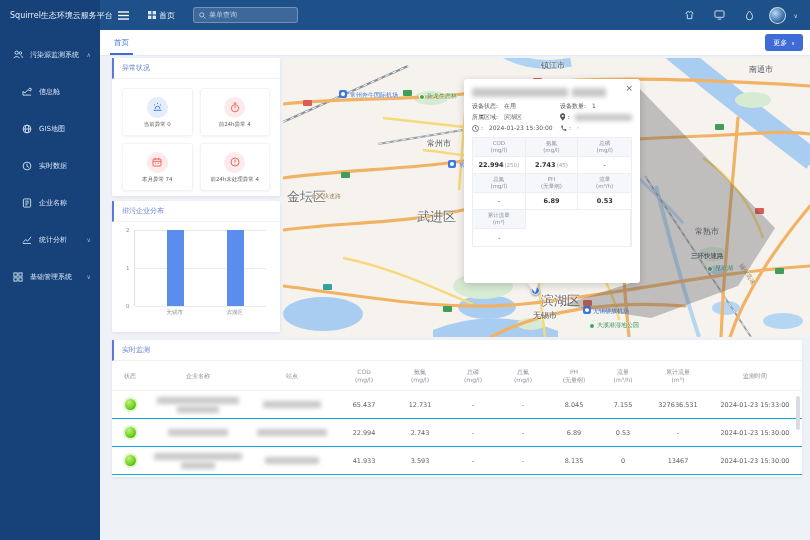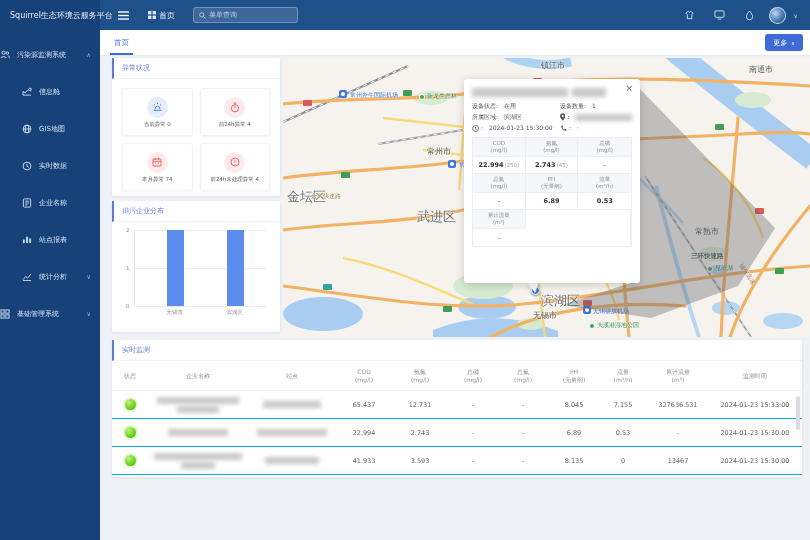--- a/index.html
+++ b/index.html
@@ -14,21 +14,21 @@
   .tb-home{display:flex;align-items:center;gap:3px;font-size:8px;color:#e8eef8;margin-left:14px;cursor:pointer}
   .searchbox{margin-left:18px;width:105px;height:16px;background:rgba(255,255,255,.14);border:1px solid rgba(255,255,255,.28);border-radius:3px;display:flex;align-items:center;padding:0 5px;gap:3px}
   .searchbox input{background:transparent;border:none;outline:none;color:#fff;font-size:7px;width:80px;font-family:inherit}
   .searchbox input::placeholder{color:#bcd0e8}
   .tb-right{margin-left:auto;display:flex;align-items:center;gap:8px;padding-right:12px}
   .avatar{width:17px;height:17px;border-radius:50%;background:radial-gradient(circle at 35% 35%,#bcd9f2,#5a8cc0 45%,#1d4a7a 85%);border:1px solid rgba(255,255,255,.7)}
   .chev-w{font-size:6px;color:#cfdcef}
 
   
   .sidebar{position:absolute;left:0;top:30px;width:100px;bottom:0;background:#164179;z-index:20;padding-top:6px}
-  .snav{display:flex;align-items:center;gap:7px;height:37px;color:#d8e4f4;font-size:7px;cursor:pointer;white-space:nowrap}
+  .snav{display:flex;align-items:center;gap:7px;height:37px;padding-left:13px;color:#d8e4f4;font-size:7px;cursor:pointer;white-space:nowrap}
   .snav.sub{padding-left:22px}
   .snav .chev{margin-left:auto;margin-right:9px;font-size:6px;color:#9db7d8}
   .snav svg{flex:0 0 auto}
 
   
   .main{position:absolute;left:100px;top:30px;right:0;bottom:0}
   .tabbar{position:relative;height:26px;background:#fff;border-bottom:1px solid #e7eaef}
   .tab{position:absolute;left:14px;top:0;height:25px;display:flex;align-items:center;font-size:7.5px;color:#3f6bd8;cursor:pointer}
   .tab:after{content:"";position:absolute;left:-4px;right:-4px;bottom:0;height:2px;background:#3f6bd8}
   .morebtn{position:absolute;right:7px;top:4px;height:17px;background:#3f6bd8;color:#fff;font-size:7px;border:none;border-radius:3px;padding:0 8px;display:flex;align-items:center;gap:4px;cursor:pointer;font-family:inherit}
@@ -208,30 +208,20 @@
             <rect x="1.5" y="1" width="8" height="9" rx="1"></rect>
             <line x1="3.5" y1="3.5" x2="7.5" y2="3.5"></line>
             <line x1="3.5" y1="5.5" x2="7.5" y2="5.5"></line>
             <line x1="3.5" y1="7.5" x2="6" y2="7.5"></line>
           </g>
         </svg>
       <span>企业名称</span>
     </div>
     <div class="snav sub">
       <svg width="10" height="9" viewBox="0 0 11 10">
-          <g fill="#d8e4f4">
-            <rect x="1" y="5" width="2" height="4"></rect>
-            <rect x="4.5" y="2" width="2" height="7"></rect>
-            <rect x="8" y="3.8" width="2" height="5.2"></rect>
-          </g>
-        </svg>
-      <span>站点报表</span>
-    </div>
-    <div class="snav sub">
-      <svg width="10" height="9" viewBox="0 0 11 10">
           <g fill="none" stroke="#d8e4f4" stroke-width="1">
             <path d="M1,8.5 L4,5 L6.2,6.8 L10,2"></path>
             <path d="M1,9.5 L10,9.5"></path>
           </g>
         </svg>
       <span>统计分析</span>
       <span class="chev">∨</span>
     </div>
     <div class="snav">
       <svg width="10" height="10" viewBox="0 0 11 11">
@@ -418,21 +408,21 @@
               <circle cx="60" cy="36" r="2" fill="#fff"></circle>
             <rect x="165" y="102" width="8" height="8" rx="2" fill="#3a78e8"></rect>
               <circle cx="169" cy="106" r="2" fill="#fff"></circle>
             <rect x="300" y="248" width="8" height="8" rx="2" fill="#3a78e8"></rect>
               <circle cx="304" cy="252" r="2" fill="#fff"></circle>
           </g>
         </svg>
 
         <span class="mlbl l-city" style="left:258px;top:2px">镇江市</span>
         <span class="mlbl l-city" style="left:466px;top:6px">南通市</span>
-        <span class="mlbl l-city" style="left:144px;top:88px">常州市</span>
+        <span class="mlbl l-city" style="left:144px;top:80px">常州市</span>
         <span class="mlbl l-city" style="left:412px;top:168px">常熟市</span>
         <span class="mlbl l-city" style="left:250px;top:252px">无锡市</span>
         <span class="mlbl l-dist" style="left:258px;top:234px">滨湖区</span>
         <span class="mlbl l-dist" style="left:4px;top:130px">金坛区</span>
         <span class="mlbl l-dist" style="left:134px;top:150px">武进区</span>
         <span class="mlbl l-poi-b" style="left:176px;top:103px">常州站</span>
         <span class="mlbl l-poi-b" style="left:67px;top:33px">常州奔牛国际机场</span>
         <span class="mlbl l-poi-b" style="left:310px;top:249px">无锡硕放机场</span>
         <span class="mlbl l-poi-g" style="left:136px;top:34px">
             <span class="pdot"></span>

